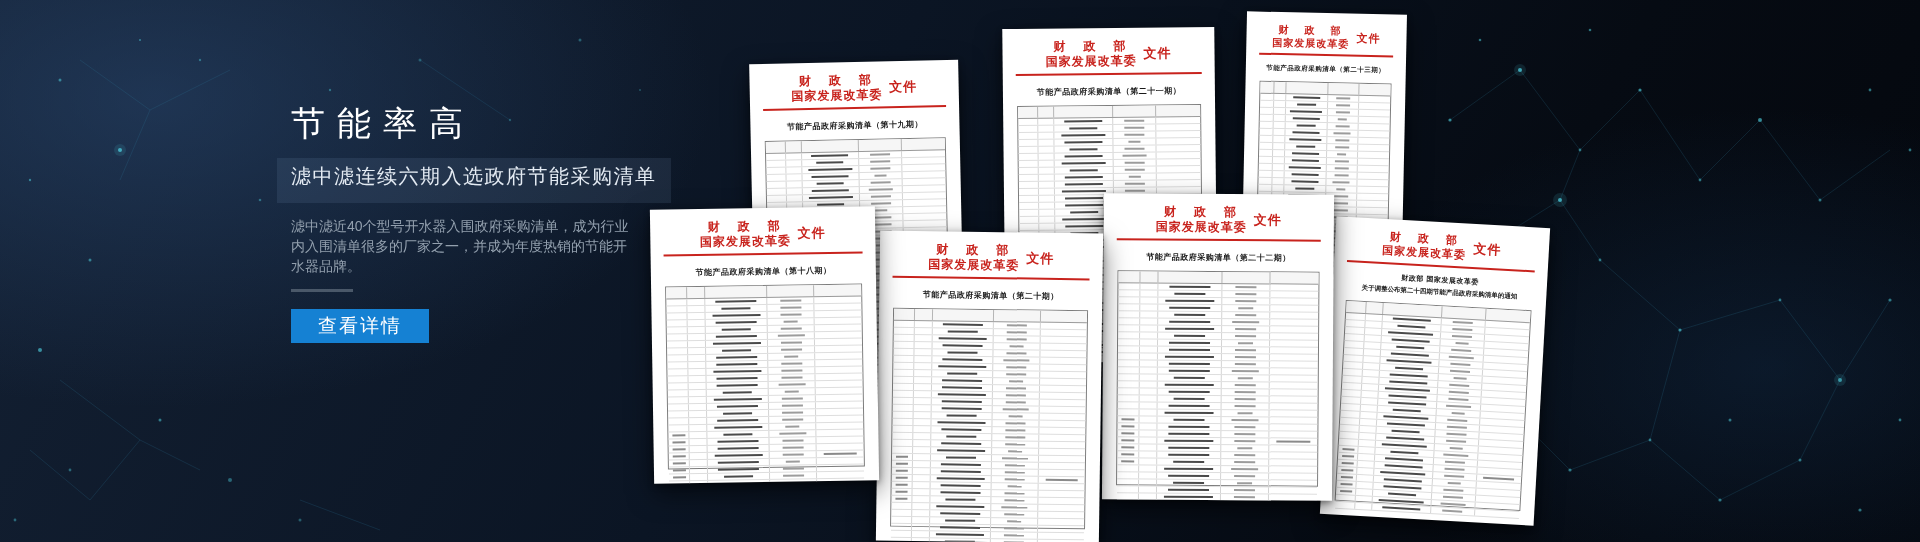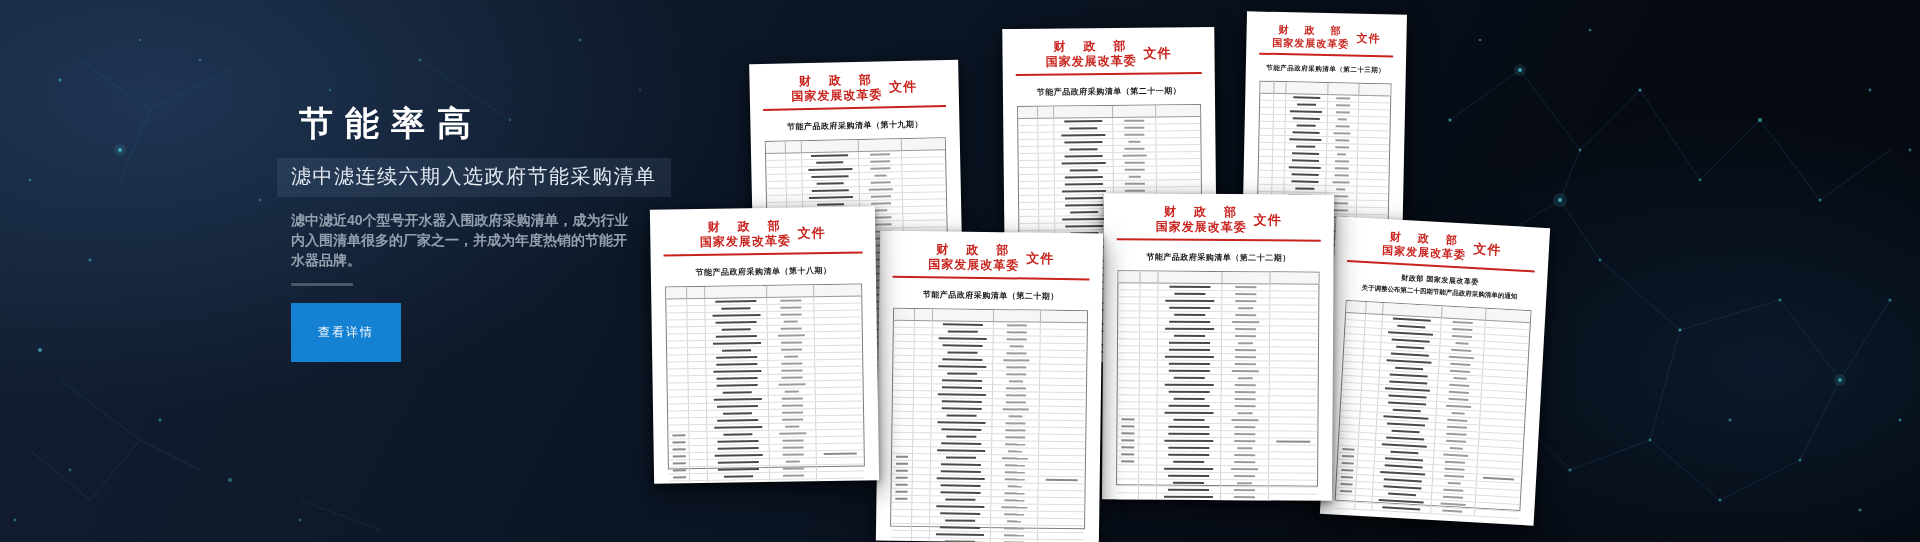--- a/index.html
+++ b/index.html
@@ -10,33 +10,33 @@
     background:
       radial-gradient(900px 500px at 8% 18%, rgba(42,72,112,0.55), transparent 62%),
       radial-gradient(700px 420px at 92% 68%, rgba(22,52,86,0.38), transparent 62%),
       linear-gradient(118deg, #132033 0%, #0b1524 42%, #060b13 75%, #04070d 100%);
   }
 
   .particles{ position:absolute; left:0; top:0; width:1920px; height:542px; pointer-events:none; }
 
   
   .hero{ position:absolute; left:291px; top:100px; z-index:10; }
-  .hero-title{ color:#ffffff; font-weight:bold; font-size:34px; line-height:47px;margin-left:8px; }
+  .hero-title{ color:#ffffff; font-weight:normal; font-size:34px; line-height:47px; }
   .hero-title .t1{ letter-spacing:12px; display:block; }
   .hero-title .t2{ letter-spacing:3px; display:block; }
   .hero-sub{
     display:inline-block; margin-top:11px; margin-left:-14px;
     background:rgba(130,165,200,0.13); color:#e4ebf3;
-    font-size:20px; letter-spacing:1.5px; padding:5px 14px 7px;
+    font-size:20px; letter-spacing:1.5px; padding:5px 14px 13px;
   }
-  .hero-desc{ margin-top:13px; width:338px; color:#93a0ae; font-size:14px; line-height:20px;font-weight:bold; }
+  .hero-desc{ margin-top:13px; width:338px; color:#93a0ae; font-size:14px; line-height:20px; }
   .hero-divider{ margin-top:13px; width:62px; height:3px; background:#4a5869; }
   .hero-cta{
     margin-top:17px; display:inline-block; background:#1581d3; color:#ffffff;
-    font-size:12px; letter-spacing:2px; padding:21px 27px; cursor:pointer; text-decoration:none;
+    font-size:19px; letter-spacing:2px; padding:4px 27px; cursor:pointer; text-decoration:none;
   }
 
   
   .doc{
     position:absolute; background:#ffffff; overflow:hidden;
     display:flex; flex-direction:column; padding:8px 10px;
     box-shadow:0 10px 26px rgba(0,0,0,0.55), 0 2px 6px rgba(0,0,0,0.4);
   }
   .doc-1{ left:753px;  top:62px;  width:209px; height:370px; transform:rotate(-1.2deg); z-index:2; }
   .doc-2{ left:1004px; top:28px;  width:212px; height:334px; transform:rotate(-0.6deg); z-index:2; }

